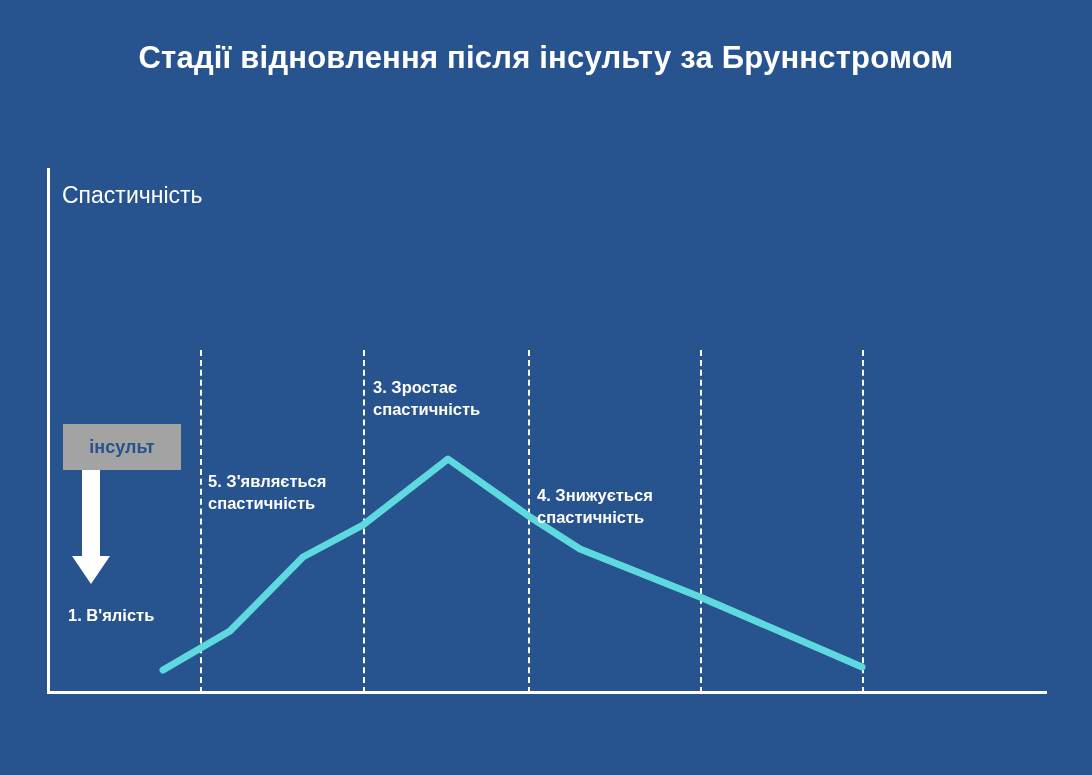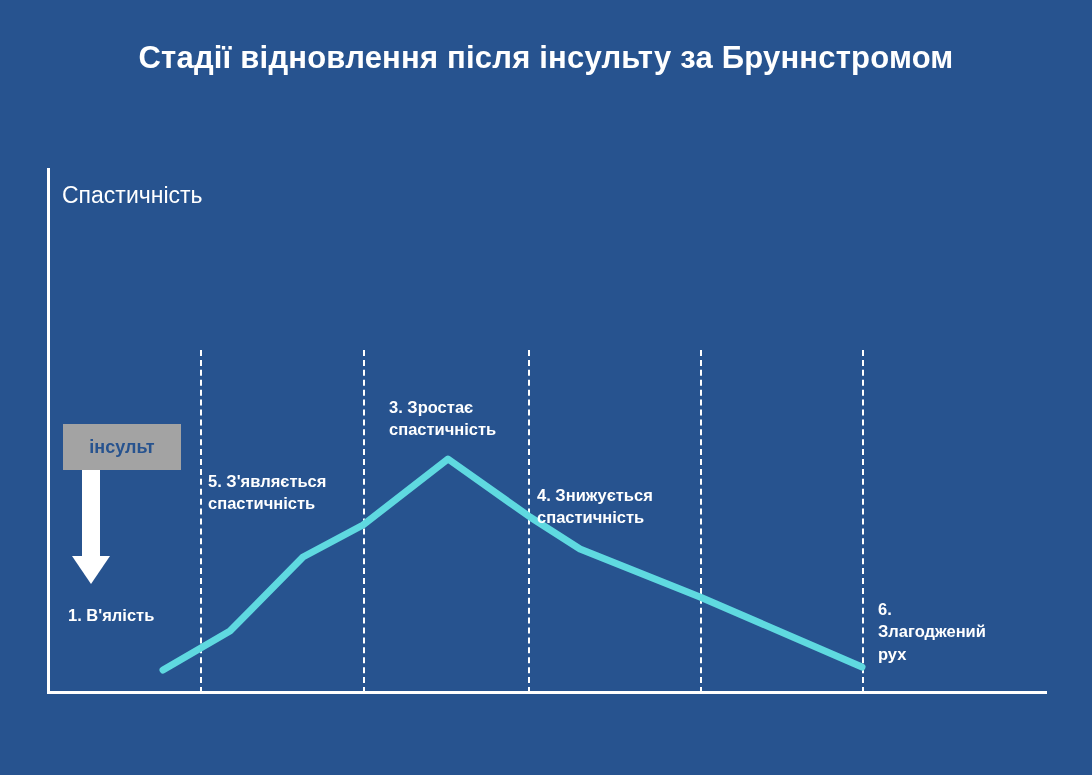--- a/index.html
+++ b/index.html
@@ -138,21 +138,19 @@
       <polyline points="163,670 230,631 303,557 363,525 448,459 530,517 580,549 700,597 862,667" fill="none" stroke="#5fd9e0" stroke-width="7" stroke-linejoin="round" stroke-linecap="round"></polyline>
     </svg>
 
     <div class="stroke-box">інсульт</div>
     <div class="arrow-shaft"></div>
     <div class="arrow-head"></div>
 
     <div class="stage-label" style="left:68px; top:604px;">1. В'ялість</div>
     <div class="stage-label" style="left:208px; top:470px;">5. З'являється
 спастичність</div>
-    <div class="stage-label" style="left:373px; top:396px;margin-left:16px;">3. Зростає
+    <div class="stage-label" style="left:373px; top:376px;">3. Зростає
 спастичність</div>
     <div class="stage-label" style="left:537px; top:484px;">4. Знижується
 спастичність</div>
-    <div class="stage-label" style="left:878px; top:598px;">6. Злагоджений
-рух</div>
 
   </div>
 </div>
 
 </body></html>

